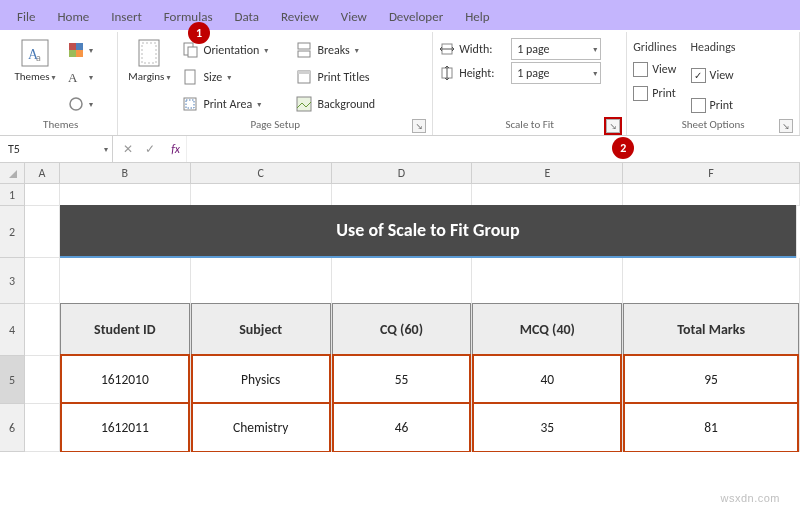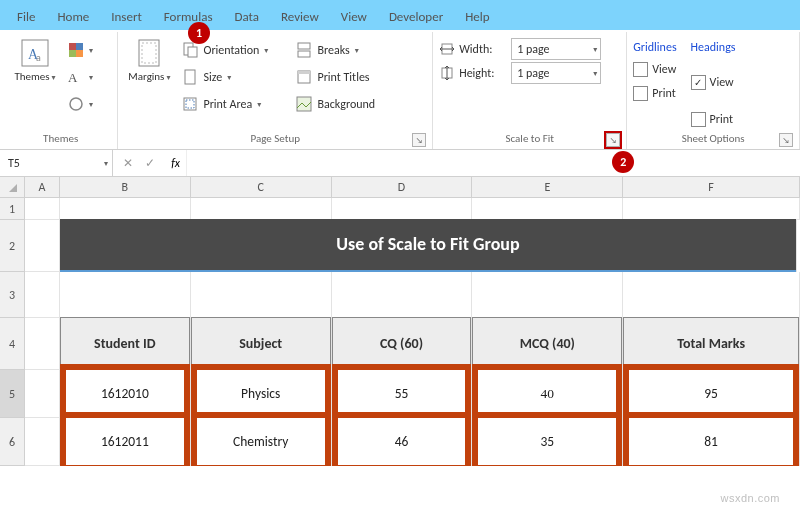--- a/index.html
+++ b/index.html
@@ -7,21 +7,21 @@
     font-family: "Segoe UI", Calibri, sans-serif;
     font-size: 12px;
     background: #fff;
     color: #333;
     width: 800px;
     overflow: hidden;
   }
   .tabs {
     display: flex;
     padding: 5px 6px 0 6px;
-    background: #7dd3fc;
+    background: #c4b5fd;
   }
   .tab {
     padding: 4px 11px 6px 11px;
     cursor: pointer;
     color: #555;
     font-size: 13px;
     position: relative;
   }
   .tab.active {
     color: #1a1a1a;
@@ -103,37 +103,37 @@
   .btn-small .icn { width:16px; height:16px; display:flex;align-items:center;justify-content:center; }
   .row { display:flex; align-items:center; gap:4px; height:22px; font-size:12px;}
   .field-label { color:#333; width:48px; }
   .combo {
     display:flex; align-items:center; border:1px solid #bcbcbc; height:20px;
     background:#fff; min-width:80px; padding:0 3px 0 5px; justify-content:space-between;
   }
   .combo.disabled { color:#aaa; }
   .chkrow { display:flex; align-items:center; gap:4px; height:22px; }
   .chkbox { width:13px;height:13px;border:1px solid #888;display:flex;align-items:center;justify-content:center;font-size:10px;color:#333;background:#fff;}
-  .opt-header { font-size:12px;color:#1d4ed8;height:18px;display:flex;align-items:center; }
+  .opt-header { font-size:12px;color:#404040;height:18px;display:flex;align-items:center; }
   .badge {
     width:22px;height:22px;border-radius:50%;background:#c00000;color:#fff;
     display:flex;align-items:center;justify-content:center;font-size:12px;font-weight:bold;
     position:absolute;z-index:5;
   }
   
   .fbar {
     display:flex;align-items:center;border-bottom:1px solid #d0d0d0;height:26px;
     background:#fff;
   }
   .namebox {
     width:100px;border-right:1px solid #d0d0d0;height:100%;display:flex;align-items:center;
     padding:0 4px 0 8px; justify-content:space-between; font-size:12px;
   }
   .fx-controls { display:flex;align-items:center;gap:12px;padding:0 10px;color:#999;}
-  .fx-label { font-style:italic;color:#000000;padding:0 6px;}
+  .fx-label { font-style:italic;color:#701a75;padding:0 6px;}
   .colhead {
     border-right:1px solid #d0d0d0;border-bottom:1px solid #d0d0d0;
     background:#f0f0f0;color:#555;text-align:center;font-size:12px;
     display:flex;align-items:center;justify-content:center;height:20px;
   }
   .rowhead {
     width:24px;border-right:1px solid #d0d0d0;border-bottom:1px solid #d0d0d0;
     background:#f0f0f0;color:#555;display:flex;align-items:center;justify-content:center;
     font-size:12px;
   }
@@ -146,21 +146,21 @@
     background:#4a4a4a;color:#fff;font-size:18px;font-weight:bold;
     display:flex;align-items:center;justify-content:center;height:100%;
     width:100%;border-bottom:3px solid #5b9bd5;
   }
   .thcell {
     background:#ededed;font-weight:700;font-size:14px;color:#333;
     border:1px solid #888; display:flex;align-items:center;justify-content:center;
     height:100%;
   }
   .dcell {
-    border:6px solid #c2410c;background:#fff;font-size:13.5px;color:#222;
+    border:2px solid #c2410c;background:#fff;font-size:13.5px;color:#222;
     display:flex;align-items:center;justify-content:center;height:100%;
   }
   .rowline { display:flex; }
   svg { display:block; }
   .sel-rowhead { background:#d8d8d8; }
   .watermark {
     position:absolute; right:20px; top:492px; font-size:11px; color:#c0c0c0;
     font-family: Arial, sans-serif; letter-spacing:0.5px;
   }
 </style>
@@ -360,21 +360,21 @@
         <div class="opt-header">Gridlines</div>
         <div class="chkrow">
             <span class="chkbox"></span>
             <span>View</span>
           </div>
         <div class="chkrow">
             <span class="chkbox"></span>
             <span>Print</span>
           </div>
       </div>
-      <div class="stackcol" style="gap:15px;">
+      <div class="stackcol" style="gap:8px;">
         <div class="opt-header">Headings</div>
         <div class="chkrow">
             <span class="chkbox">✓</span>
             <span>View</span>
           </div>
         <div class="chkrow">
             <span class="chkbox"></span>
             <span>Print</span>
           </div>
       </div>
@@ -469,21 +469,21 @@
     <div class="cell" style="width:34px;"></div>
     <div class="cell" style="width:130px;padding:0;">
         <div class="dcell" style="width:100%;">1612010</div>
       </div>
     <div class="cell" style="width:140px;padding:0;justify-content:center;">
         <div class="dcell" style="width:100%;">Physics</div>
       </div>
     <div class="cell" style="width:140px;padding:0;">
         <div class="dcell" style="width:100%;">55</div>
       </div>
-    <div class="cell" style="width:150px;padding:0;font-family:Liberation Serif, serif;">
+    <div class="cell" style="width:150px;padding:0;">
         <div class="dcell" style="width:100%;">40</div>
       </div>
     <div class="cell" style="width:176px;padding:0;">
         <div class="dcell" style="width:100%;">95</div>
       </div>
   </div>
 
   <div class="rowline" style="height:48px;">
     <div class="rowhead">6</div>
     <div class="cell" style="width:34px;"></div>

